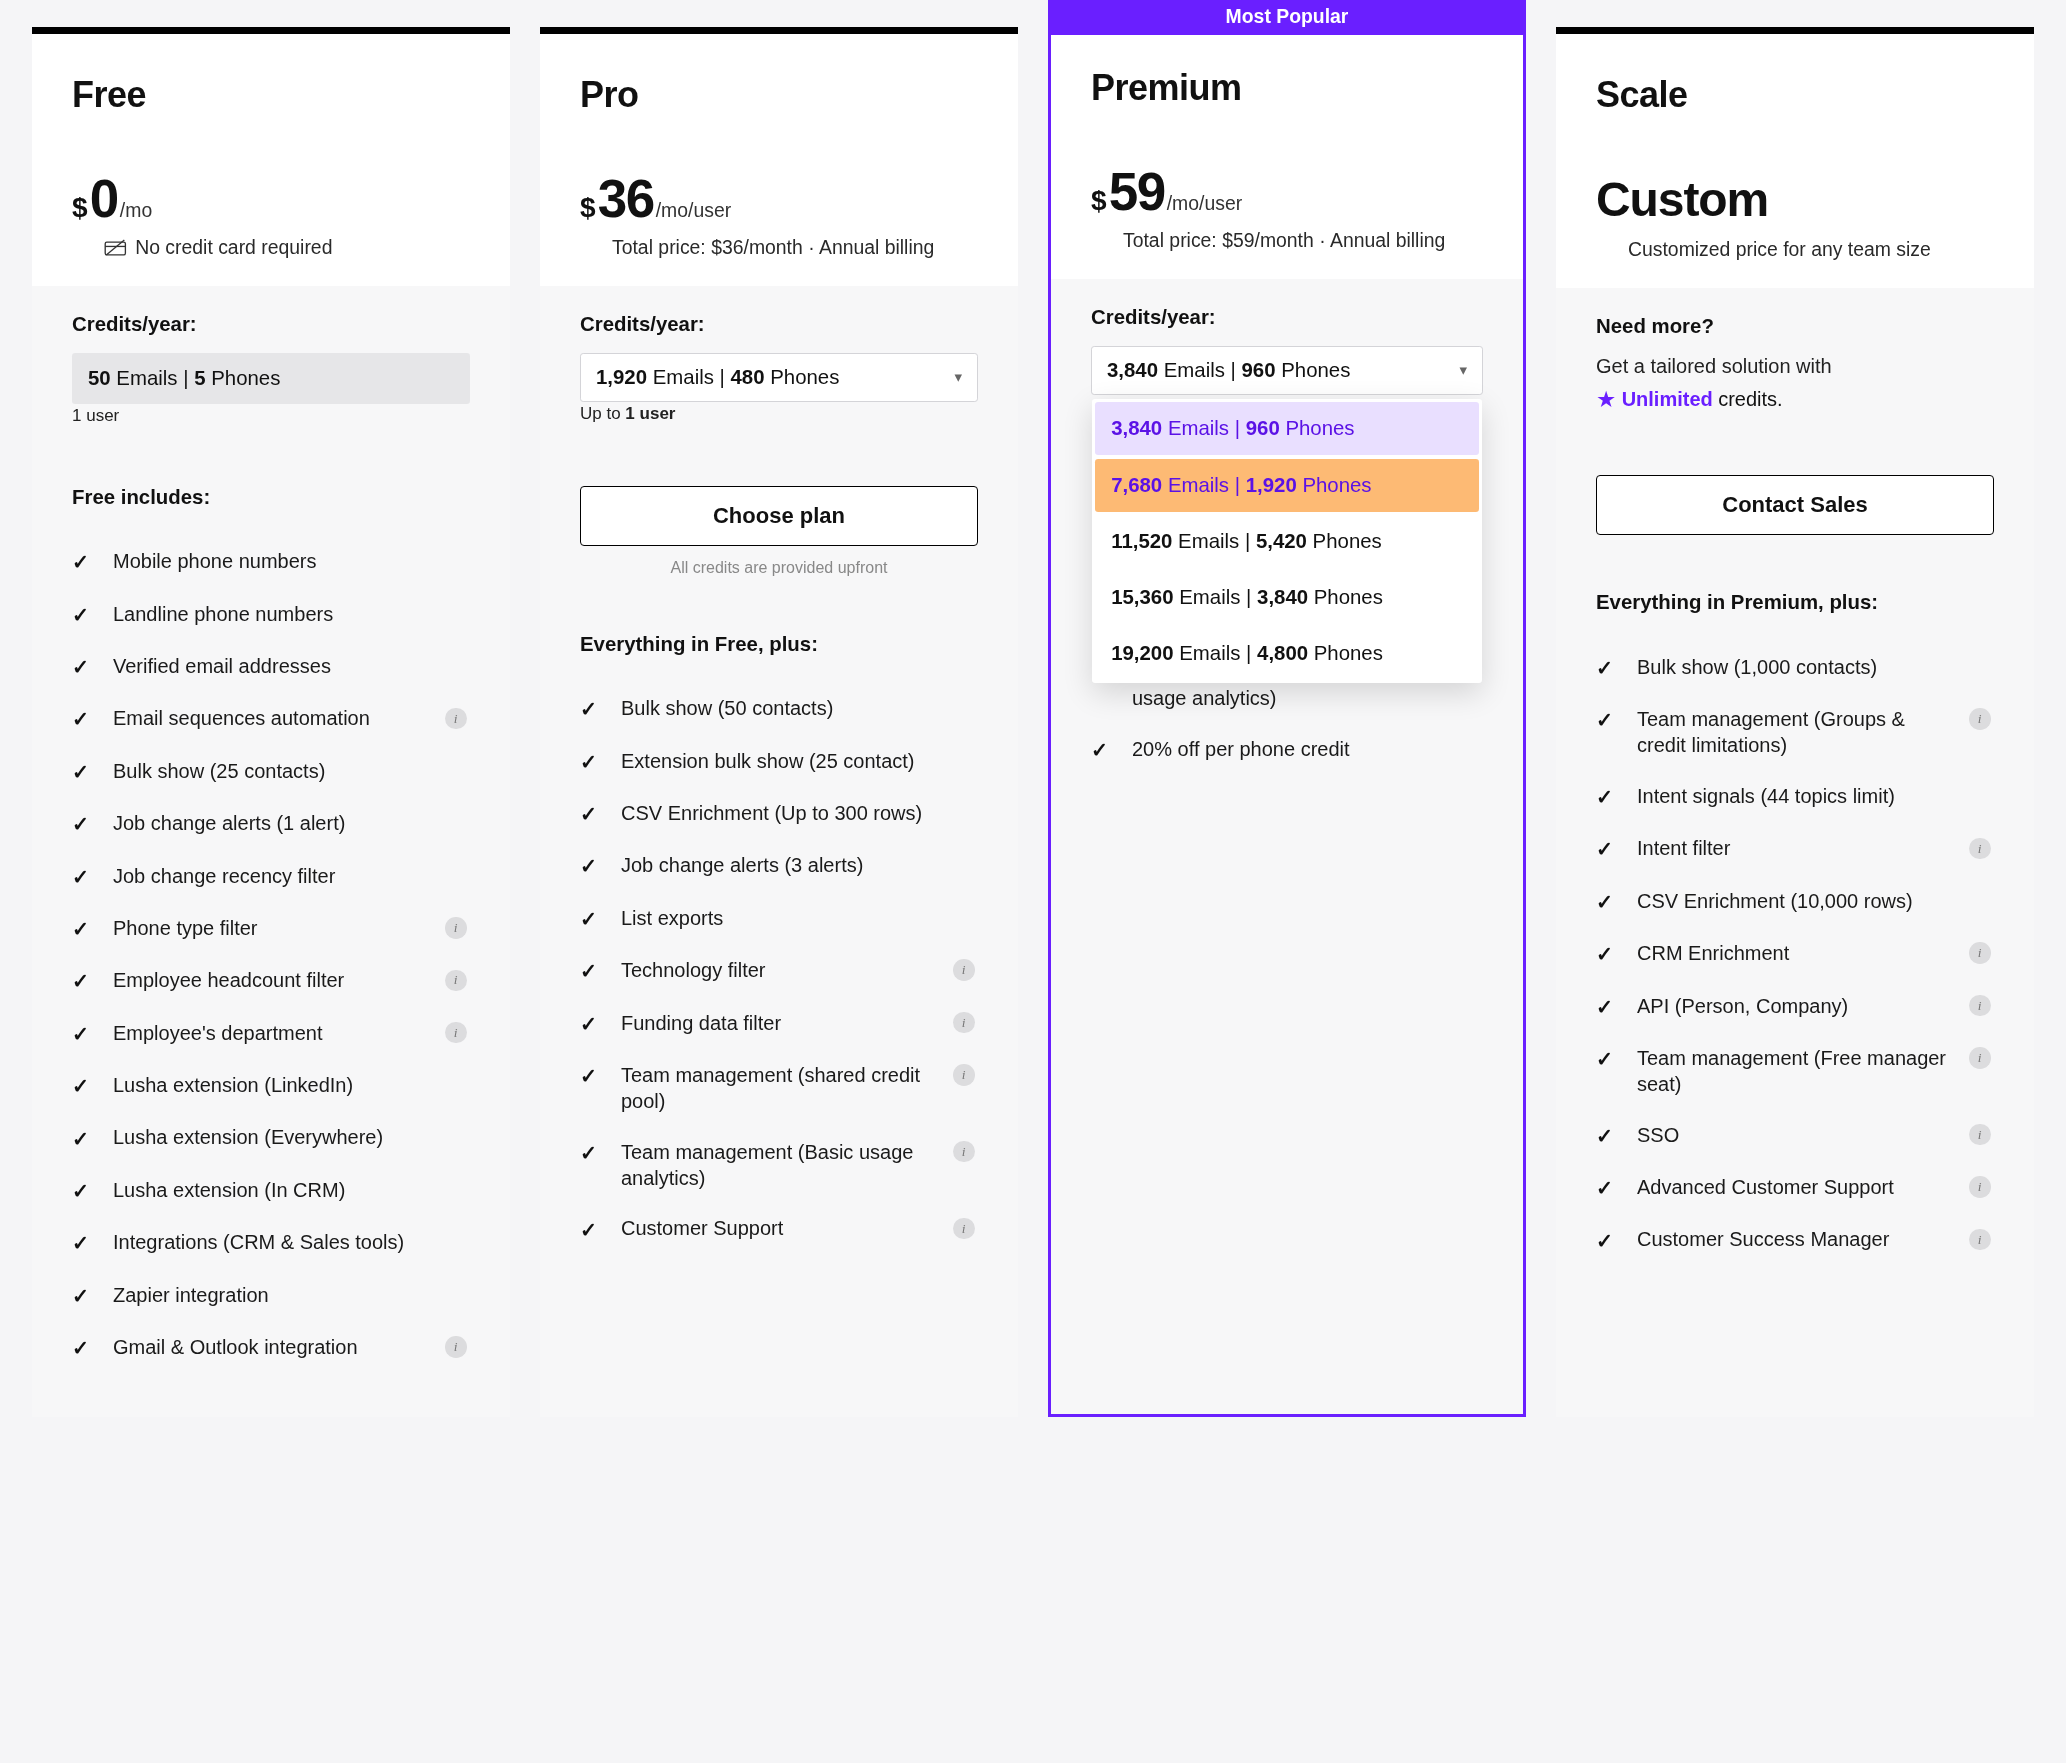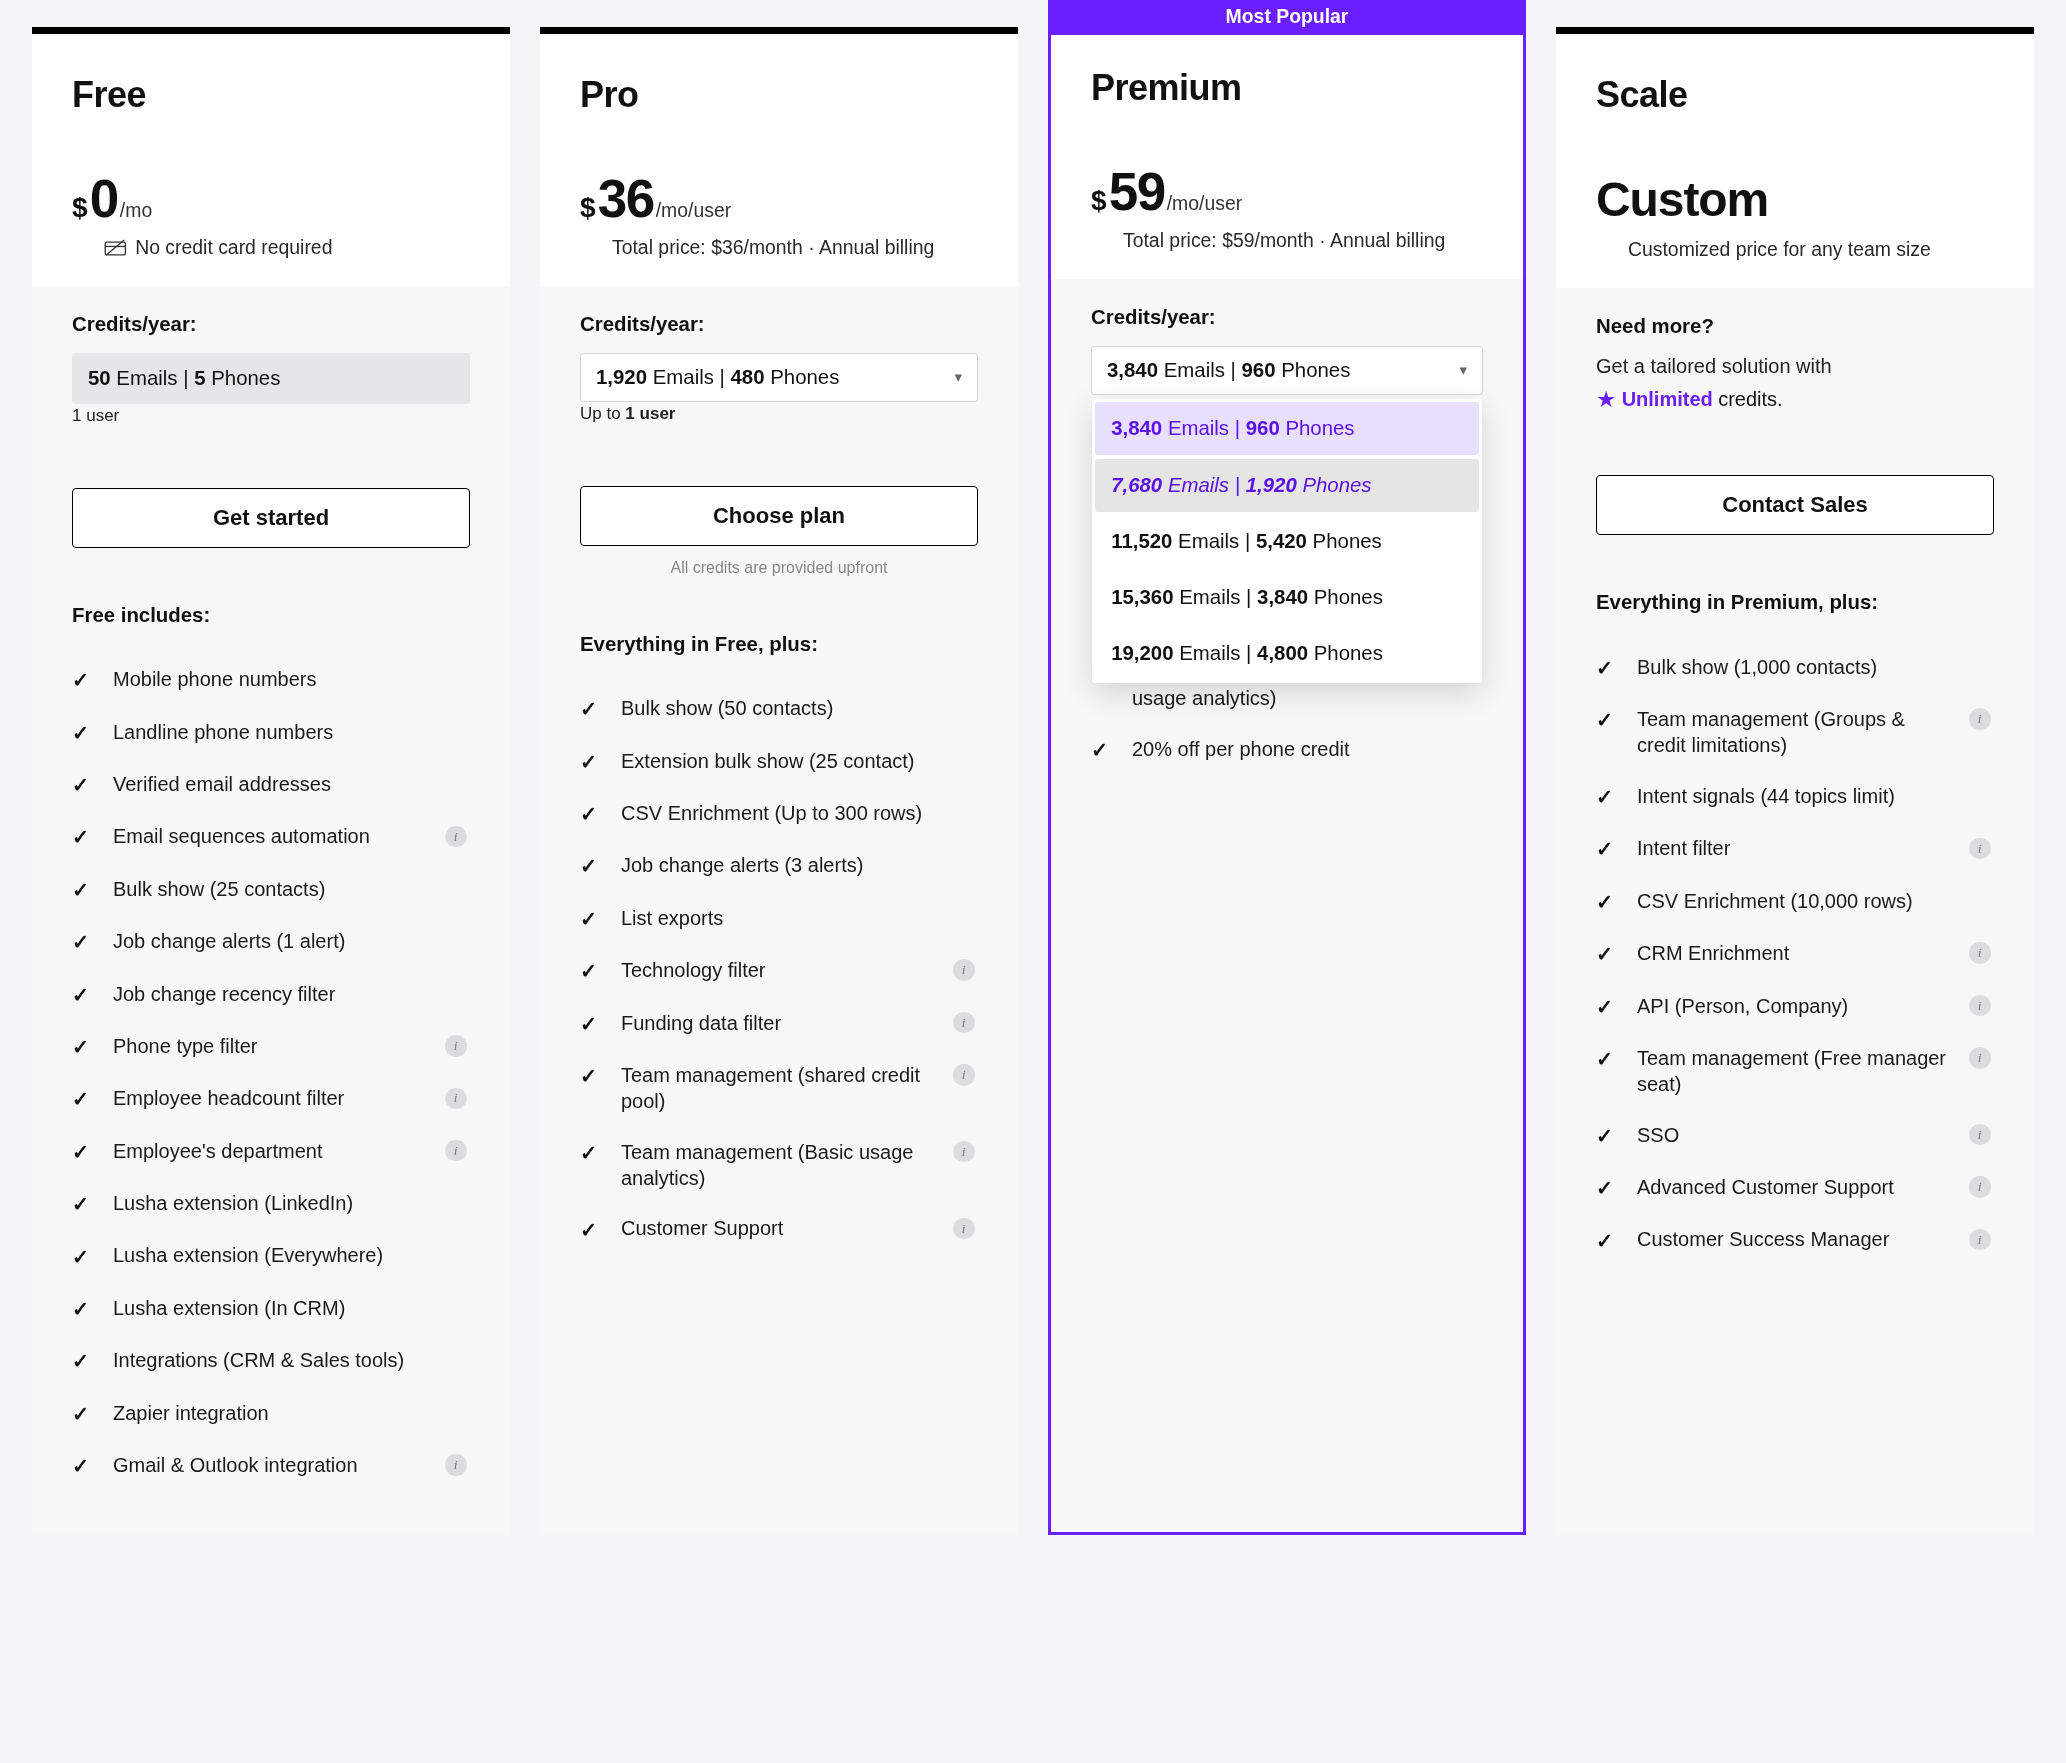--- a/index.html
+++ b/index.html
@@ -219,23 +219,22 @@
     border-radius: 3.2px;
     margin: 3.2px 3.2px;
     cursor: pointer;
   }
   .credits-option.selected {
     background: #e9dfff;
     color: #5b12e6;
   }
   .credits-option.selected strong { color: #5b12e6; }
   .credits-option.hover {
-    background: #e5e5e5;
+    background: #fdba74;
     color: #5b12e6;
-    font-style: italic;
   }
   .credits-option.hover strong { color: #5b12e6; }
 </style>
 </head>
 <body>
 
 <div class="plans-container">
 
   <div class="plan-card">
     <div class="plan-header">
@@ -259,23 +258,20 @@
     <div class="credits-section">
       <div class="credits-label">Credits/year:</div>
       <div class="credits-box">
         <strong>50</strong>
         <span>Emails</span>
         <span>|</span>
         <strong>5</strong>
         <span>Phones</span>
       </div>
       <div class="credits-sub">1 user</div>
-    </div>
-    <div class="cta-section">
-      <button class="cta-button">Get started</button>
     </div>
     <div class="features-section">
       <div class="features-title">Free includes:</div>
       <div>
           <div class="feature-row">
             <span class="check-icon">✓</span>
             <span>Mobile phone numbers</span>
             <span></span>
           </div>
           <div class="feature-row">

